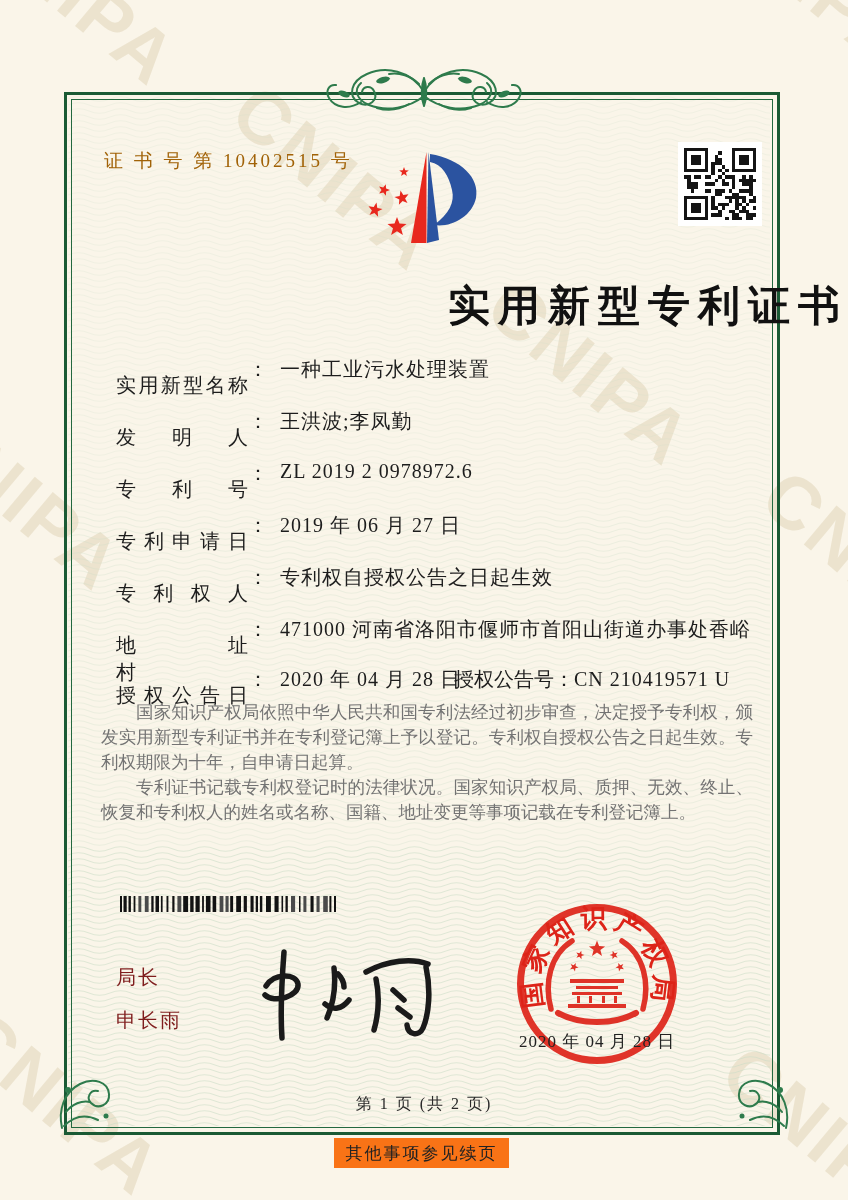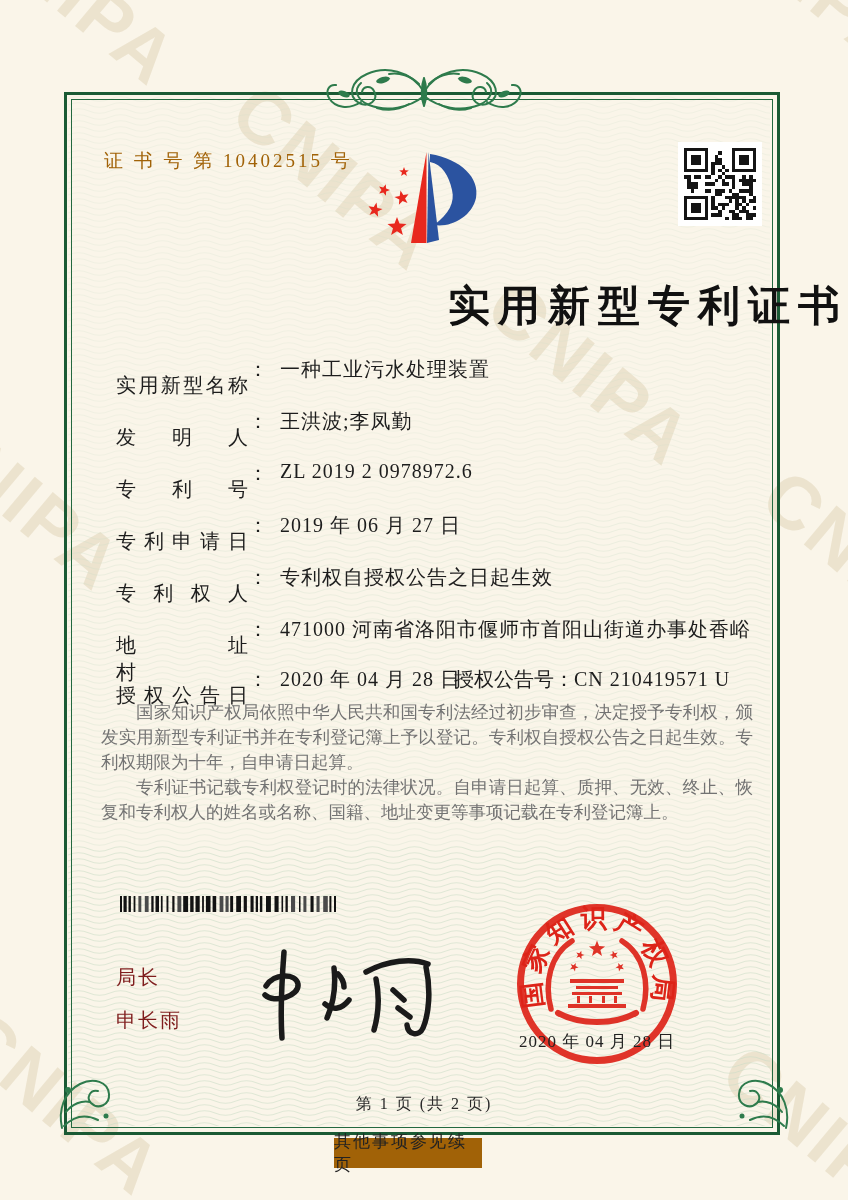--- a/index.html
+++ b/index.html
@@ -57,22 +57,22 @@
     font-family:"Liberation Sans","DejaVu Sans",sans-serif;
     font-size:20px;color:#7f1d1d;letter-spacing:2px;
   }
   .signer div{margin-bottom:16px;}
   
   .page-num{
     position:absolute;left:0;top:1094px;width:848px;text-align:center;
     font-size:16px;letter-spacing:2px;color:#2a2a2a;
   }
   .cont-note{
-    position:absolute;left:334px;top:1138px;width:148px;height:30px;
-    background:#a16207;display:flex;align-items:center;justify-content:center;
+    position:absolute;left:334px;top:1138px;width:175px;height:30px;
+    background:#f97316;display:flex;align-items:center;justify-content:center;
     font-size:17px;letter-spacing:2px;color:#222;
   }
   
   .stamp-date{
     font-size:17px;letter-spacing:1px;fill:#222;
     font-family:"Liberation Serif","DejaVu Serif",serif;
   }
   .qr-box{position:absolute;left:678px;top:142px;width:84px;height:84px;background:#ffffff;}
 </style>
 </head>
@@ -393,21 +393,21 @@
 </div>
 <div class="field-row" style="top:666px;">
   <span class="flabel">授权公告日</span><span class="fcolon">：</span><span class="fvalue">2020 年 04 月 28 日</span>
   <span class="grant2">
     <span>授权公告号</span><span>：</span><span class="fvalue">CN 210419571 U</span>
   </span>
 </div>
 
 <div class="paras">
   <p>国家知识产权局依照中华人民共和国专利法经过初步审查，决定授予专利权，颁发实用新型专利证书并在专利登记簿上予以登记。专利权自授权公告之日起生效。专利权期限为十年，自申请日起算。</p>
-  <p>专利证书记载专利权登记时的法律状况。自申请日起算、质押、无效、终止、恢复和专利权人的姓名或名称、国籍、地址变更等事项记载在专利登记簿上。</p>
+  <p>专利证书记载专利权登记时的法律状况。国家知识产权局、质押、无效、终止、恢复和专利权人的姓名或名称、国籍、地址变更等事项记载在专利登记簿上。</p>
 </div>
 
 <svg id="bc" class="abs" style="left:120px;top:896px;" width="218" height="16">
     <rect x="0.0" y="0" width="2.0" height="16" fill="#121212"></rect>
     <rect x="3.5" y="0" width="3.2" height="16" fill="#121212"></rect>
     <rect x="8.5" y="0" width="2.4" height="16" fill="#121212"></rect>
     <rect x="13.6" y="0" width="1.8" height="16" fill="#121212"></rect>
     <rect x="18.4" y="0" width="2.9" height="16" fill="#4a4a4a"></rect>
     <rect x="24.8" y="0" width="3.8" height="16" fill="#4a4a4a"></rect>
     <rect x="31.3" y="0" width="2.3" height="16" fill="#121212"></rect>

